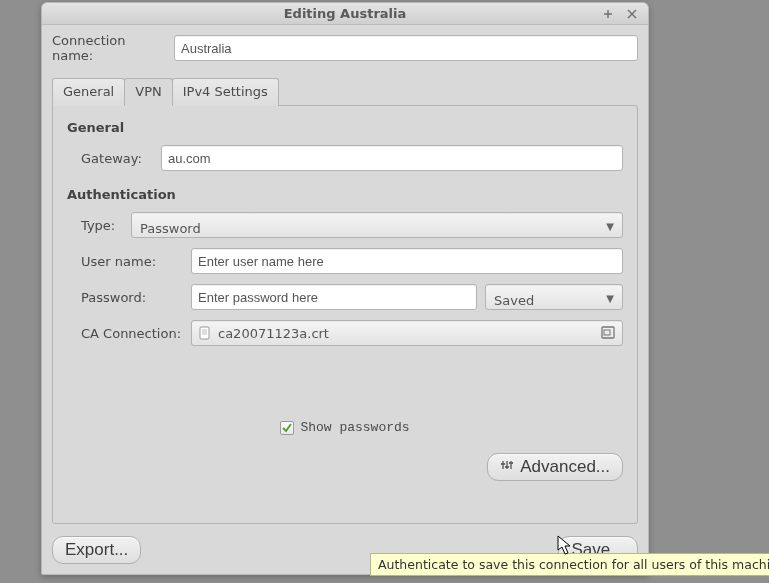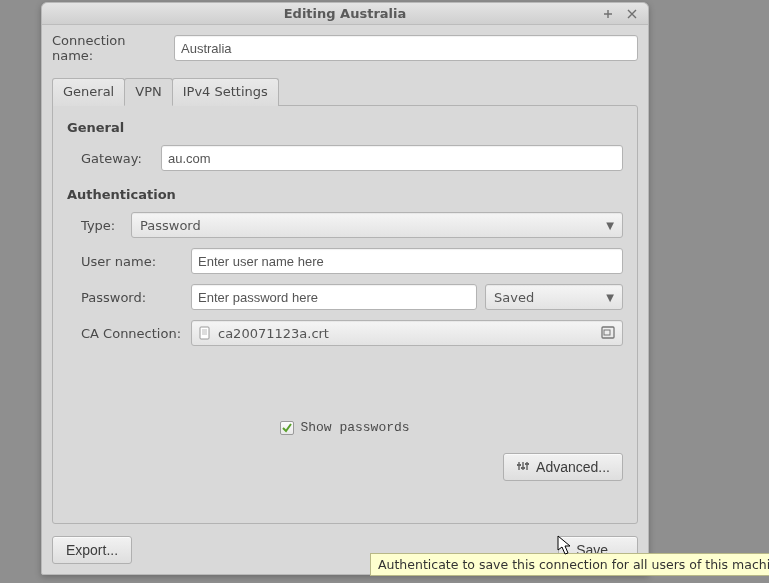--- a/index.html
+++ b/index.html
@@ -18,35 +18,35 @@
   .tabs { display: flex; margin-top: 14px; }
   .tab { padding: 5px 10px 6px; border: 1px solid #b3b3b3; border-bottom: none; background: linear-gradient(#e9e9e9,#dcdcdc); color: #4a4a4a; font-size: 13px; margin-right: -1px; border-radius: 3px 3px 0 0; cursor: pointer; position: relative; top: 1px; }
   .tab.active { background: #d9d9d9; border-bottom: 1px solid #d9d9d9; z-index: 2; }
   .tabpane { border: 1px solid #b3b3b3; border-radius: 0 3px 3px 3px; background: #d9d9d9; flex: 1; padding: 10px 14px 12px 14px; display: flex; flex-direction: column; }
   .section-title { font-weight: bold; color: #444; margin: 4px 0 10px 0; }
   .formrow { display: flex; align-items: center; margin-bottom: 10px; }
   .formrow .lbl { text-align: left; color: #4a4a4a; }
   .gateway-row .lbl { width: 80px; margin-left: 14px; }
   .gateway-row .field { flex: 1; }
   .auth .lbl { width: 110px; margin-left: 14px; }
-  .select { width: 100%; display: flex; align-items: center; justify-content: space-between; background: linear-gradient(#f5f5f5,#e3e3e3); padding: 0 8px; cursor: pointer; }
+  .select { width: 100%; display: flex; align-items: flex-start; justify-content: space-between; background: linear-gradient(#f5f5f5,#e3e3e3); padding: 8px 8px; cursor: pointer; }
   .chev { color: #666; font-size: 10px; }
   .auth .select.typesel { flex: 1; }
   .auth .field { flex: 1; }
   .pwd-row .field { width: 290px; border-color:#97c17a; box-shadow: inset 0 0 0 1px rgba(120,180,80,0.5); }
   .pwd-row .saved { width: 138px; margin-left: 8px; height: 26px; }
   .file-picker { flex: 1; display: flex; align-items: center; gap: 6px; background: linear-gradient(#f5f5f5,#e3e3e3); cursor: pointer; }
   .file-picker .fileicon { width: 14px; height: 14px; }
   .file-picker .spacer { flex: 1; }
   .file-picker .openicon { width: 16px; height: 16px; color: #555; }
   .showpwd { display: flex; align-items: center; justify-content: center; gap: 6px; margin-top: 64px; color: #4a4a4a; font-family: Liberation Mono, monospace; }
   .chk { width: 14px; height: 14px; border: 1px solid #9a9a9a; border-radius: 2px; background: linear-gradient(#fdfdfd,#e8e8e8); display: flex; align-items: center; justify-content: center; }
   .chk svg { width: 12px; height: 12px; }
   .adv-row { display: flex; justify-content: flex-end; margin-top: 18px; }
-  .btn { height: 28px; padding: 0 12px; background: linear-gradient(#f2f2f2,#dedede); border: 1px solid #b0b0b0; border-radius: 3px; color: #3c3c3c; font-size: 14px; display: inline-flex; align-items: center; gap: 6px; cursor: pointer; box-shadow: inset 0 1px 0 rgba(255,255,255,0.6); }
+  .btn { height: 28px; padding: 0 12px; background: linear-gradient(#f2f2f2,#dedede); border: 1px solid #b0b0b0; border-radius: 11px; color: #3c3c3c; font-size: 17px; display: inline-flex; align-items: center; gap: 6px; cursor: pointer; box-shadow: inset 0 1px 0 rgba(255,255,255,0.6); }
   .footer { display: flex; gap: 8px; margin-top: 12px; }
   .footer .grow { flex: 1; }
   .footer .btn { min-width: 80px; justify-content: center; }
   .tooltip { position: absolute; left: 370px; top: 553px; background: #feffcf; border: 1px solid #b8b887; padding: 3px 7px; font-size: 12.5px; color: #333; white-space: nowrap; }
   .cursor { position: absolute; left: 557px; top: 535px; width: 18px; height: 22px; pointer-events: none; }
   .placeholder { color: #888; }
 </style>
 </head>
 <body>
 <div class="desktop">

